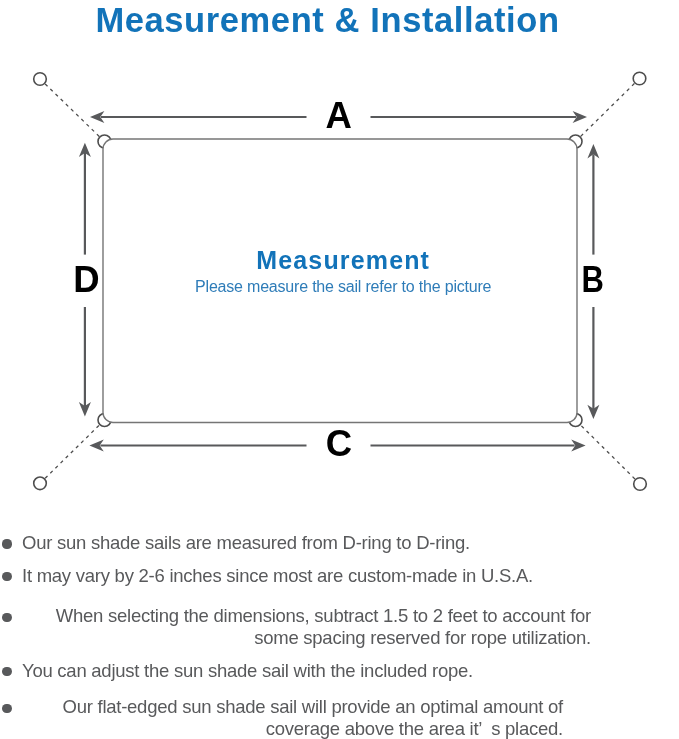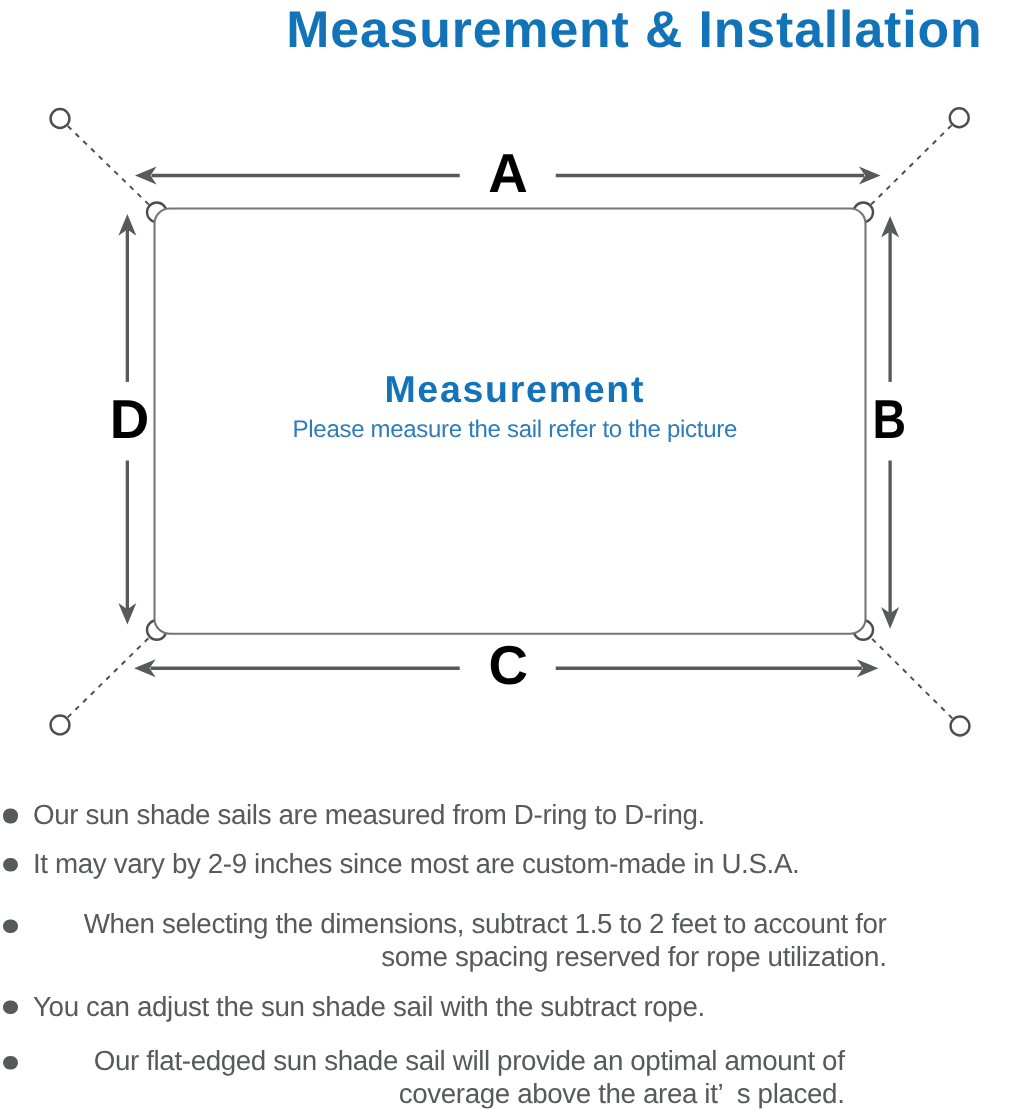--- a/index.html
+++ b/index.html
@@ -1,18 +1,18 @@
 <!DOCTYPE html>
 <html><head>
 <meta charset="utf-8">
 <style>
   html,body{margin:0;padding:0;}
   body{width:679px;height:739px;background:#ffffff;position:relative;overflow:hidden;
        font-family:"Liberation Sans", sans-serif;}
-  .title{position:absolute;left:0;top:-0.1px;width:655px;text-align:right;
+  .title{position:absolute;left:0;top:-0.1px;width:655px;text-align:center;
          font-size:34.5px;font-weight:bold;color:#1273b9;line-height:40px;letter-spacing:0.6px;}
   .ctr1{position:absolute;left:3.7px;top:247.3px;width:679px;text-align:center;
         font-size:25px;font-weight:bold;color:#1273b9;line-height:26px;letter-spacing:1.15px;}
   .ctr2{position:absolute;left:3.7px;top:277.3px;width:679px;text-align:center;
         font-size:16px;color:#2e7cb8;line-height:20px;letter-spacing:-0.2px;}
   .item{position:absolute;left:0;color:#58595b;font-size:18.5px;line-height:21.5px;letter-spacing:-0.25px;}
   .item .tx{margin-left:22px;text-align:right;}
   .dot{position:absolute;left:2.4px;width:9.2px;height:9.2px;border-radius:50%;background:#58595b;}
 </style>
 </head>
@@ -83,26 +83,26 @@
 
 <div class="ctr1">Measurement</div>
 <div class="ctr2">Please measure the sail refer to the picture</div>
 
 <div class="item" style="top:531.8px;">
     <span class="dot" style="top:7.6px;"></span>
     <div class="tx">Our sun shade sails are measured from D-ring to D-ring.</div>
   </div>
 <div class="item" style="top:564.6px;">
     <span class="dot" style="top:7.6px;"></span>
-    <div class="tx">It may vary by 2-9 inches since most are custom-made in U.S.A.</div>
+    <div class="tx">It may vary by 2-6 inches since most are custom-made in U.S.A.</div>
   </div>
 <div class="item" style="top:605.2px;width:591px;">
     <span class="dot" style="top:7.6px;"></span>
     <div class="tx">When selecting the dimensions, subtract 1.5 to 2 feet to account for some spacing reserved for rope utilization.</div>
   </div>
 <div class="item" style="top:659.7px;">
     <span class="dot" style="top:7.6px;"></span>
-    <div class="tx">You can adjust the sun shade sail with the subtract rope.</div>
+    <div class="tx">You can adjust the sun shade sail with the included rope.</div>
   </div>
 <div class="item" style="top:696px;width:563px;">
     <span class="dot" style="top:7.6px;"></span>
     <div class="tx">Our flat-edged sun shade sail will provide an optimal amount of coverage above the area it’ s placed.</div>
   </div>
 
 </body></html>

